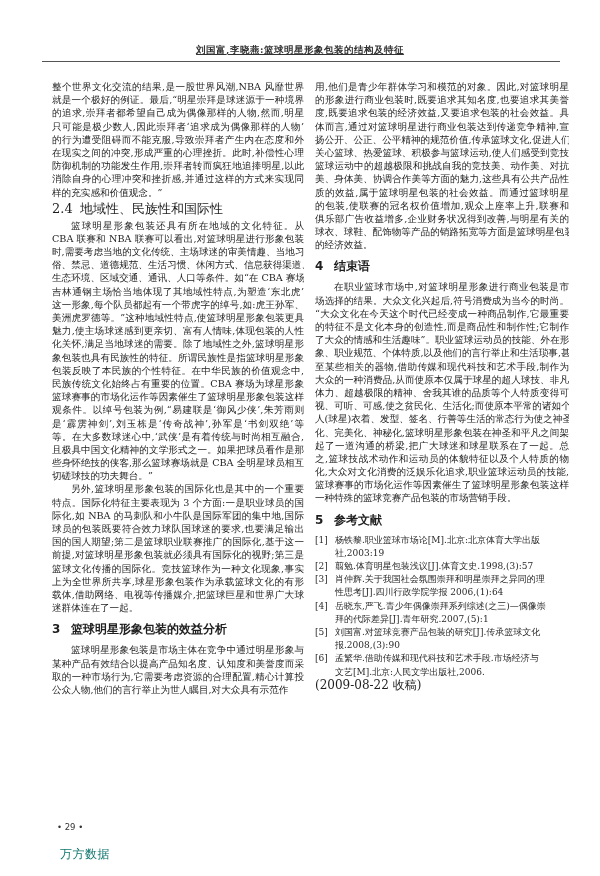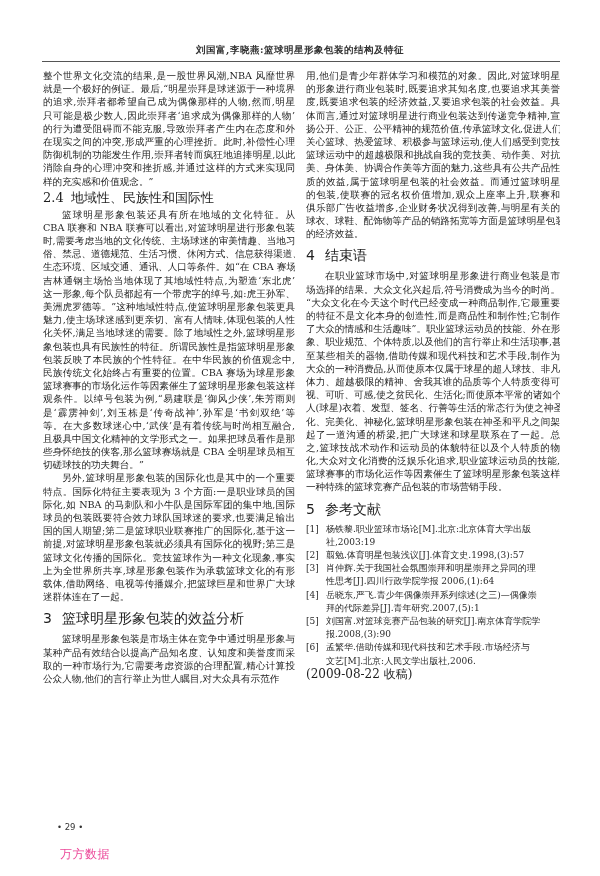--- a/index.html
+++ b/index.html
@@ -1,42 +1,42 @@
 <!DOCTYPE html>
 <html><head>
 <meta charset="utf-8">
 <style>
   html, body { margin: 0; padding: 0; background: #ffffff; }
   body { width: 600px; height: 876px; position: relative; overflow: hidden;
          font-family: "DejaVu Serif", "Liberation Serif", serif; color: #222; }
   .running-head { position: absolute; top: 44px; left: 0; width: 600px; text-align: center;
-                  font-size: 9.5px; font-weight: bold; letter-spacing: 0.5px; color: #333; }
+                  font-size: 9.5px; font-weight: bold; letter-spacing: 0.5px; color: #333; text-decoration: underline; }
   .head-rule { position: absolute; top: 61px; left: 42px; width: 518px; height: 0;
                border-top: 1.6px solid #555; }
-  .col { position: absolute; top: 69px; width: 252px; font-size: 9.6px; line-height: 13.2px;
-         color: #1e1e1e; }
+  .col { position: absolute; top: 80px; width: 252px; font-size: 9.6px; line-height: 13.2px;
+         color: #1e1e1e; margin-left: 9px; }
   .col.left { left: 43px; }
   .col.right { left: 306px; width: 254px; }
   .line { white-space: nowrap; overflow: hidden; height: 13.2px; text-align: justify;
           text-align-last: justify; }
   .line.last { text-align-last: left; }
   .line.indent { padding-left: 19px; }
   .h3 { font-size: 13px; height: 18px; line-height: 18px; margin: 1px 0 1px 0; }
-  .h2 { font-family: "DejaVu Sans", "Liberation Sans", sans-serif; font-weight: normal;
-        font-size: 14px; height: 22px; line-height: 22px; margin: 4px 0 3px 0; }
+  .h2 { font-family: "DejaVu Sans", "Liberation Sans", sans-serif; font-weight: bold;
+        font-size: 12px; height: 22px; line-height: 22px; margin: 4px 0 3px 0; }
   .h2 .num { display: inline-block; width: 19px; }
   .h3 .num { display: inline-block; width: 28px; }
   .ref { font-size: 9px; line-height: 13.2px; color: #2a2a2a; }
   .ref .line { text-align-last: left; }
   .ref .cont { padding-left: 20px; }
   .received { text-align: left; padding-right: 30px; font-size: 12px; height: 13.2px; line-height: 13.2px; }
   .page-num { position: absolute; top: 822px; left: 57px; font-size: 8.5px;
               font-family: "DejaVu Sans", "Liberation Sans", sans-serif; color: #333; }
   .watermark { position: absolute; top: 846px; left: 60px; font-size: 12px;
-               font-family: Liberation Mono, monospace; color: #ec4899; letter-spacing: 0.5px; }
+               font-family: Liberation Mono, monospace; color: #0f766e; letter-spacing: 0.5px; }
 </style>
 </head>
 <body>
 
 <div class="running-head">刘国富,李晓燕:篮球明星形象包装的结构及特征</div>
 <div class="head-rule"></div>
 
 <div class="col left">
   <div id="p1">
       <div class="line">整个世界文化交流的结果,是一股世界风潮,NBA 风靡世界</div>
@@ -148,21 +148,21 @@
       </div>
       <div>
         <div class="line"><span style="display: inline-block; width: 20px;">[3]</span><span>肖仲辉.关于我国社会氛围崇拜和明星崇拜之异同的理</span></div>
         <div class="line cont">性思考[J].四川行政学院学报 2006,(1):64</div>
       </div>
       <div>
         <div class="line"><span style="display: inline-block; width: 20px;">[4]</span><span>岳晓东,严飞.青少年偶像崇拜系列综述(之三)—偶像崇</span></div>
         <div class="line cont">拜的代际差异[J].青年研究.2007,(5):1</div>
       </div>
       <div>
-        <div class="line"><span style="display: inline-block; width: 20px;">[5]</span><span>刘国富.对篮球竞赛产品包装的研究[J].南京体育学院学</span></div>
+        <div class="line"><span style="display: inline-block; width: 20px;">[5]</span><span>刘国富.对篮球竞赛产品包装的研究[J].传承篮球文化</span></div>
         <div class="line cont">报.2008,(3):90</div>
       </div>
       <div>
         <div class="line"><span style="display: inline-block; width: 20px;">[6]</span><span>孟繁华.借助传媒和现代科技和艺术手段.市场经济与</span></div>
         <div class="line cont">文艺[M].北京:人民文学出版社,2006.</div>
       </div>
     </div>
   <div class="received">(2009-08-22 收稿)</div>
 </div>
 

